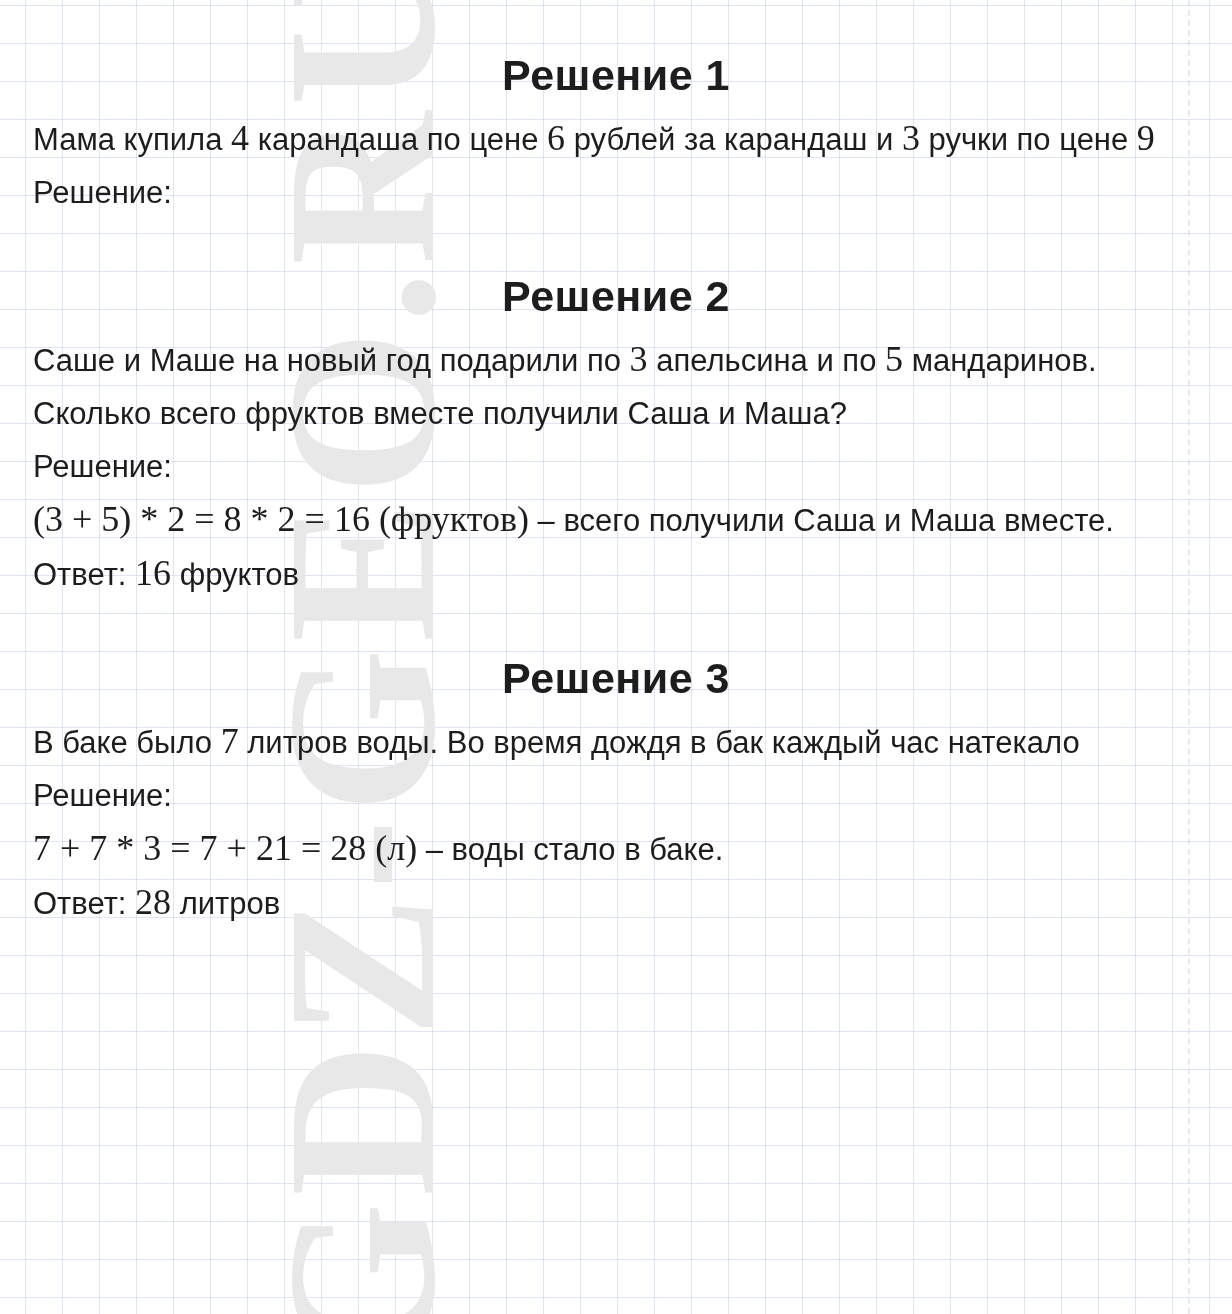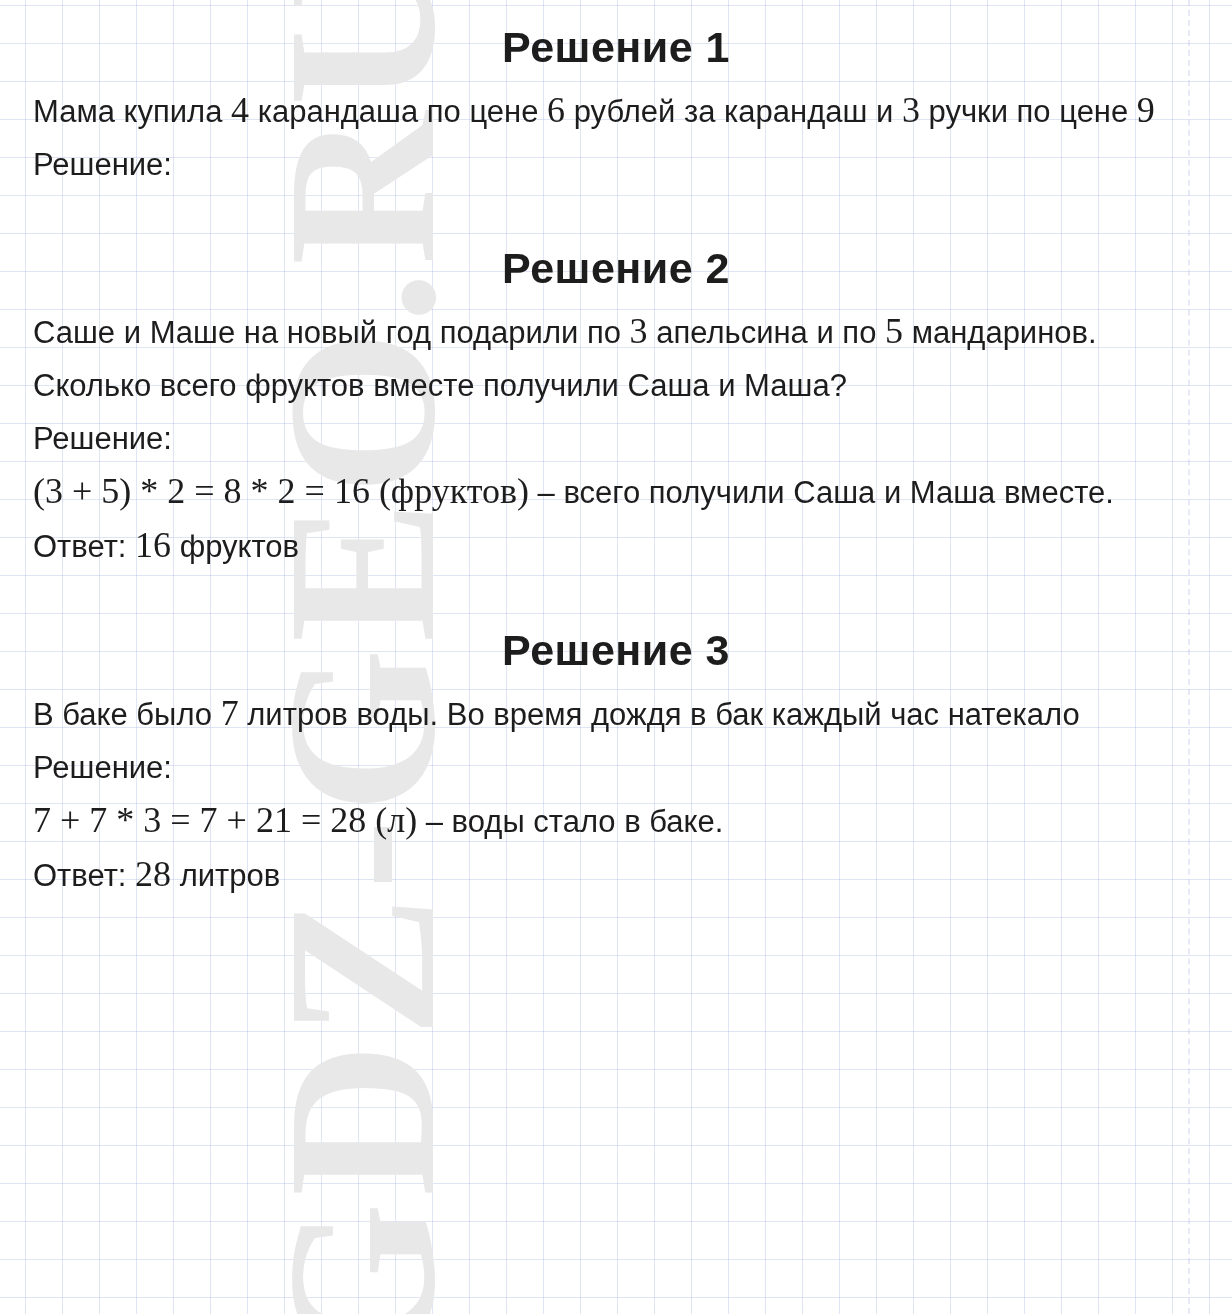--- a/index.html
+++ b/index.html
@@ -43,20 +43,21 @@
     white-space: nowrap;
     color: #e8e8e8;
     z-index: 1;
     user-select: none;
   }
   .content {
     position: absolute;
     inset: 0;
     padding: 10px 33px 0;
     z-index: 2;
+    margin-top: 28px;
   }
   .solution { margin-bottom: 40px; }
   .sec-title {
     font-size: 43px;
     font-weight: 600;
     line-height: 74px;
     text-align: center;
     letter-spacing: .5px;
   }
   .line {

